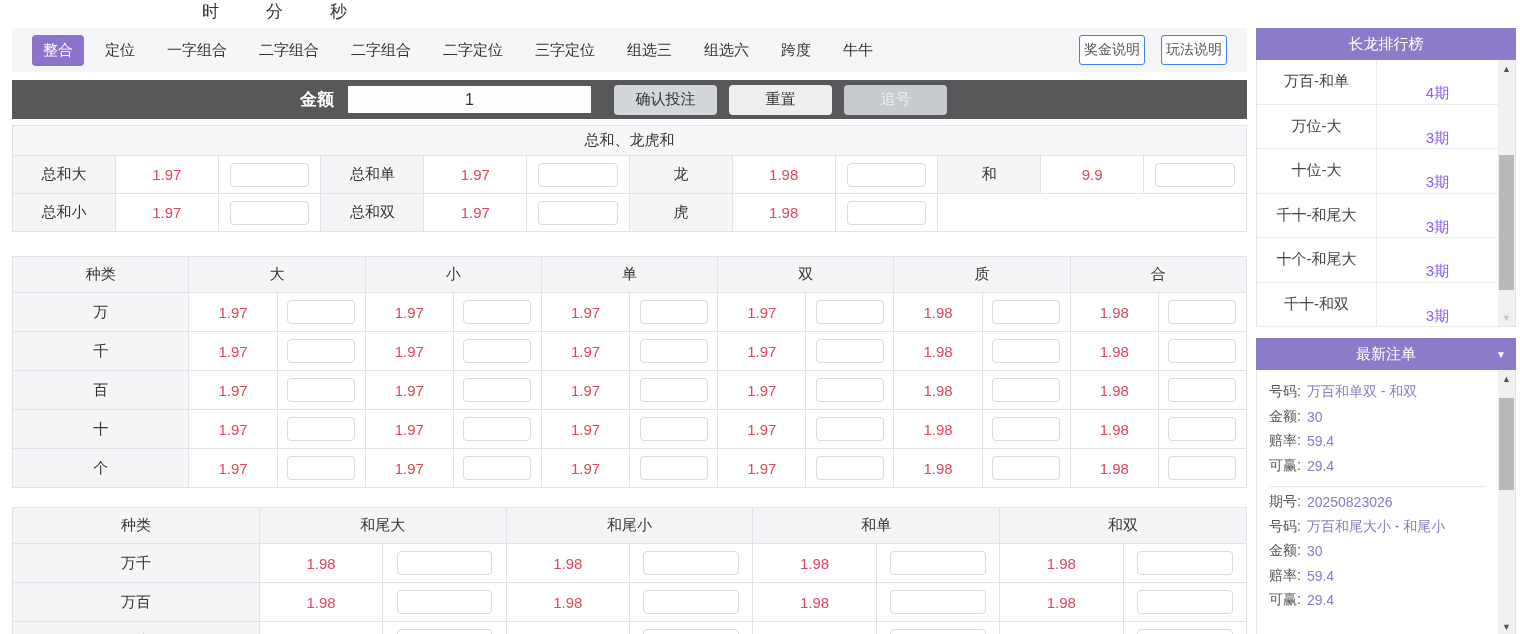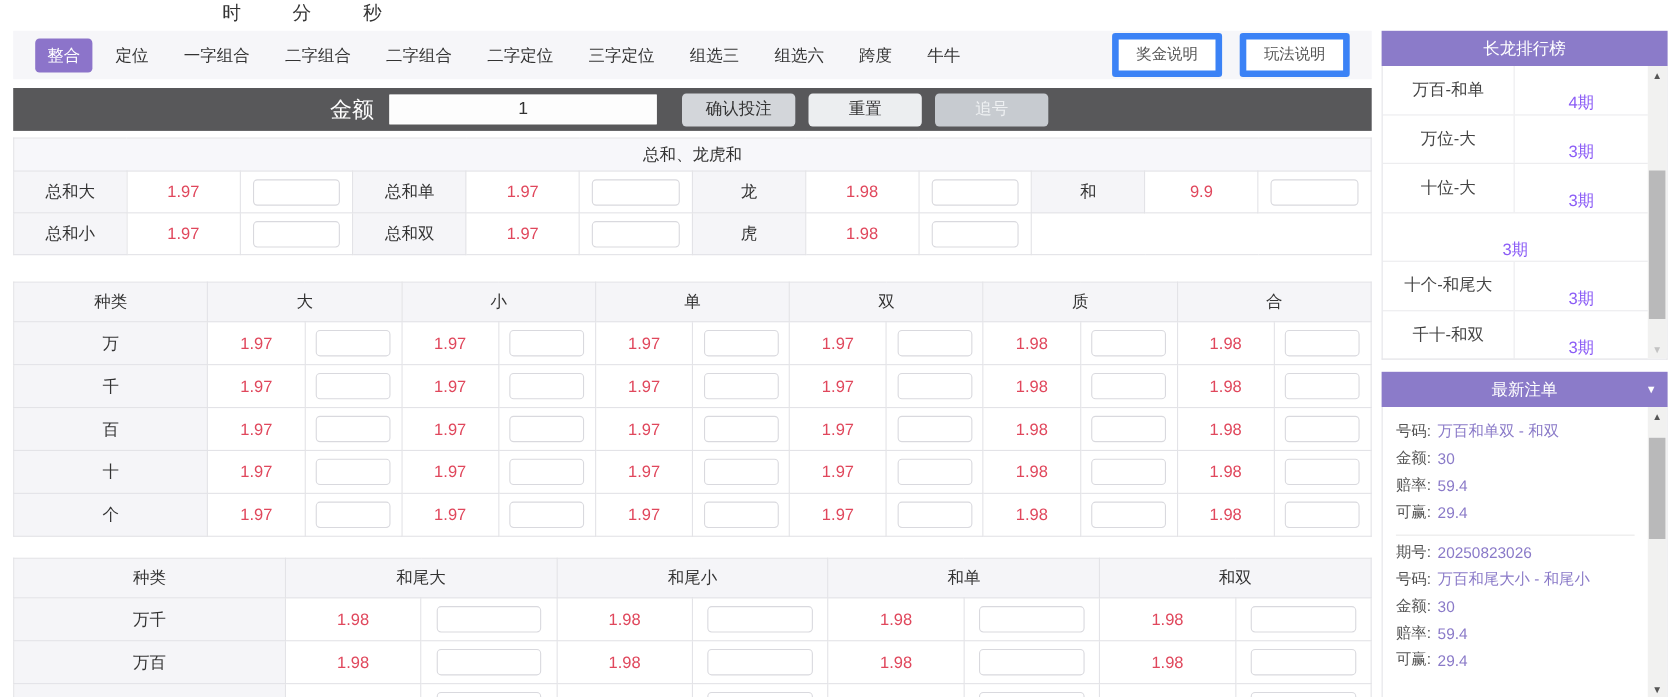--- a/index.html
+++ b/index.html
@@ -13,26 +13,26 @@
 
   
   .main { position:absolute; left:12px; top:28px; width:1235px; }
 
   
   .nav { height:44px; background:#f6f6f9; display:flex; align-items:center; padding:0 20px; }
   .tabs { display:flex; gap:10px; align-items:center; }
   .tab { padding:6px 11px; font-size:15px; color:#333; border-radius:4px; cursor:pointer; white-space:nowrap; }
   .tab.active { background:#8c74ca; color:#fff; }
   .nav-buttons { margin-left:auto; display:flex; gap:16px; }
-  .nav-btn { background:#fff; border:6px solid #3b82f6; border-radius:3px;
-    padding:5px 16px; font-size:14px; color:#555; cursor:pointer; }
+  .nav-btn { background:#fff; border:1px solid #3b82f6; border-radius:3px;
+    padding:5px 4px; font-size:14px; color:#555; cursor:pointer; }
 
   
   .bet-bar { margin-top:8px; height:39px; background:#58585a; display:flex; align-items:center; }
-  .amount-label { color:#fff; font-size:20px; margin-left:288px; }
+  .amount-label { color:#fff; font-size:17px; margin-left:288px;font-weight:bold; }
   .amount-input { width:243px; height:27px; margin-left:14px; border:1px solid #fff;
     text-align:center; font-size:16px; color:#333; background:#fdfdfd; outline:none; }
   .bar-btn { height:30px; width:103px; border:none; border-radius:4px; font-size:15px; cursor:pointer; }
   .btn-confirm { margin-left:23px; background:#d3d6da; color:#333; }
   .btn-reset { margin-left:12px; background:#eceef0; color:#333; }
   .btn-chase { margin-left:12px; background:#c7cbd0; color:#eef0f2;font-family:Liberation Mono, monospace; }
 
   
   table { width:100%; border-collapse:collapse; table-layout:fixed; font-size:15px; }
   td, th { border:1px solid #e3e3e7; text-align:center; color:#333; font-weight:normal; }
@@ -313,20 +313,21 @@
           </div>
           <div class="rank-row">
             <div class="rank-name">万位-大</div>
             <div class="rank-count">3期</div>
           </div>
           <div class="rank-row">
             <div class="rank-name">十位-大</div>
             <div class="rank-count">3期</div>
           </div>
           <div class="rank-row">
+            <div class="rank-name">千十-和尾大</div>
             <div class="rank-count">3期</div>
           </div>
           <div class="rank-row">
             <div class="rank-name">十个-和尾大</div>
             <div class="rank-count">3期</div>
           </div>
           <div class="rank-row">
             <div class="rank-name">千十-和双</div>
             <div class="rank-count">3期</div>
           </div>

